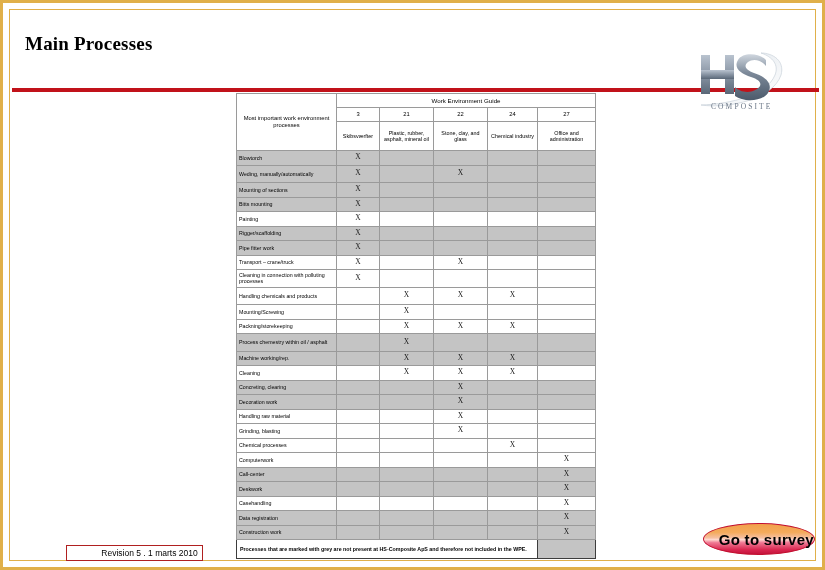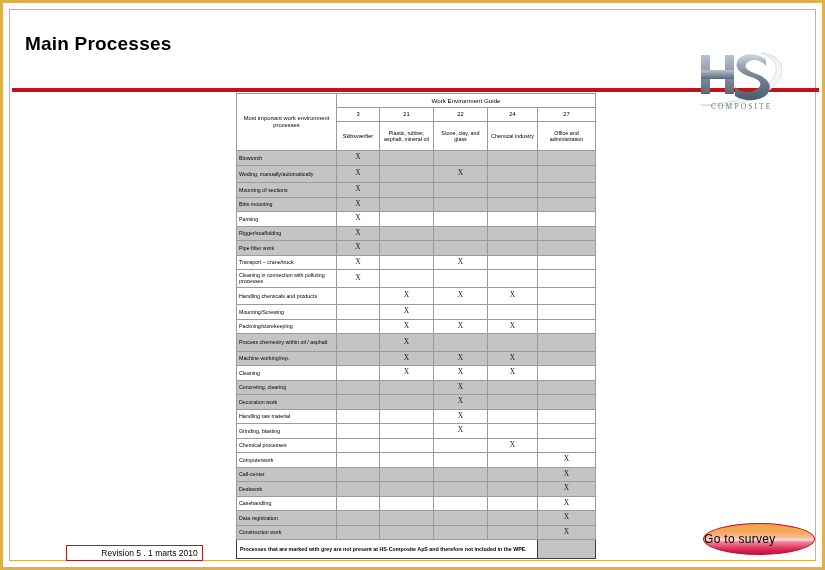--- a/index.html
+++ b/index.html
@@ -42,20 +42,21 @@
   
   .title {
     position: absolute;
     left: 22px;
     top: 30px;
     font-size: 19px;
     font-weight: bold;
     color: #000000;
     letter-spacing: 0.2px;
     white-space: nowrap;
+    font-family: Liberation Serif, serif;
   }
 
   
   .red-rule {
     position: absolute;
     left: 9px;
     top: 85px;
     width: 807px;
     height: 4px;
     background: #c1121a;
@@ -186,25 +187,26 @@
     background: linear-gradient(to bottom,
        #f2a04a 0%,
        #f4ab5c 28%,
        #f6bfa0 46%,
        #ffd9d0 52%,
        #f07a95 62%,
        #d9254f 86%,
        #c4133c 100%);
     display: flex;
     align-items: center;
-    justify-content: flex-start;
+    justify-content: flex-end;
     color: #000000;
-    font-size: 12px;
+    font-size: 15px;
     letter-spacing: 0.3px;
     white-space: nowrap;
+    font-weight: bold;
   }
 </style>
 </head>
 <body>
 
 <div class="slide">
   <div class="slide-inner-border"></div>
   <div class="slide-inner-border2"></div>
 
   <div class="title">Main Processes</div>

